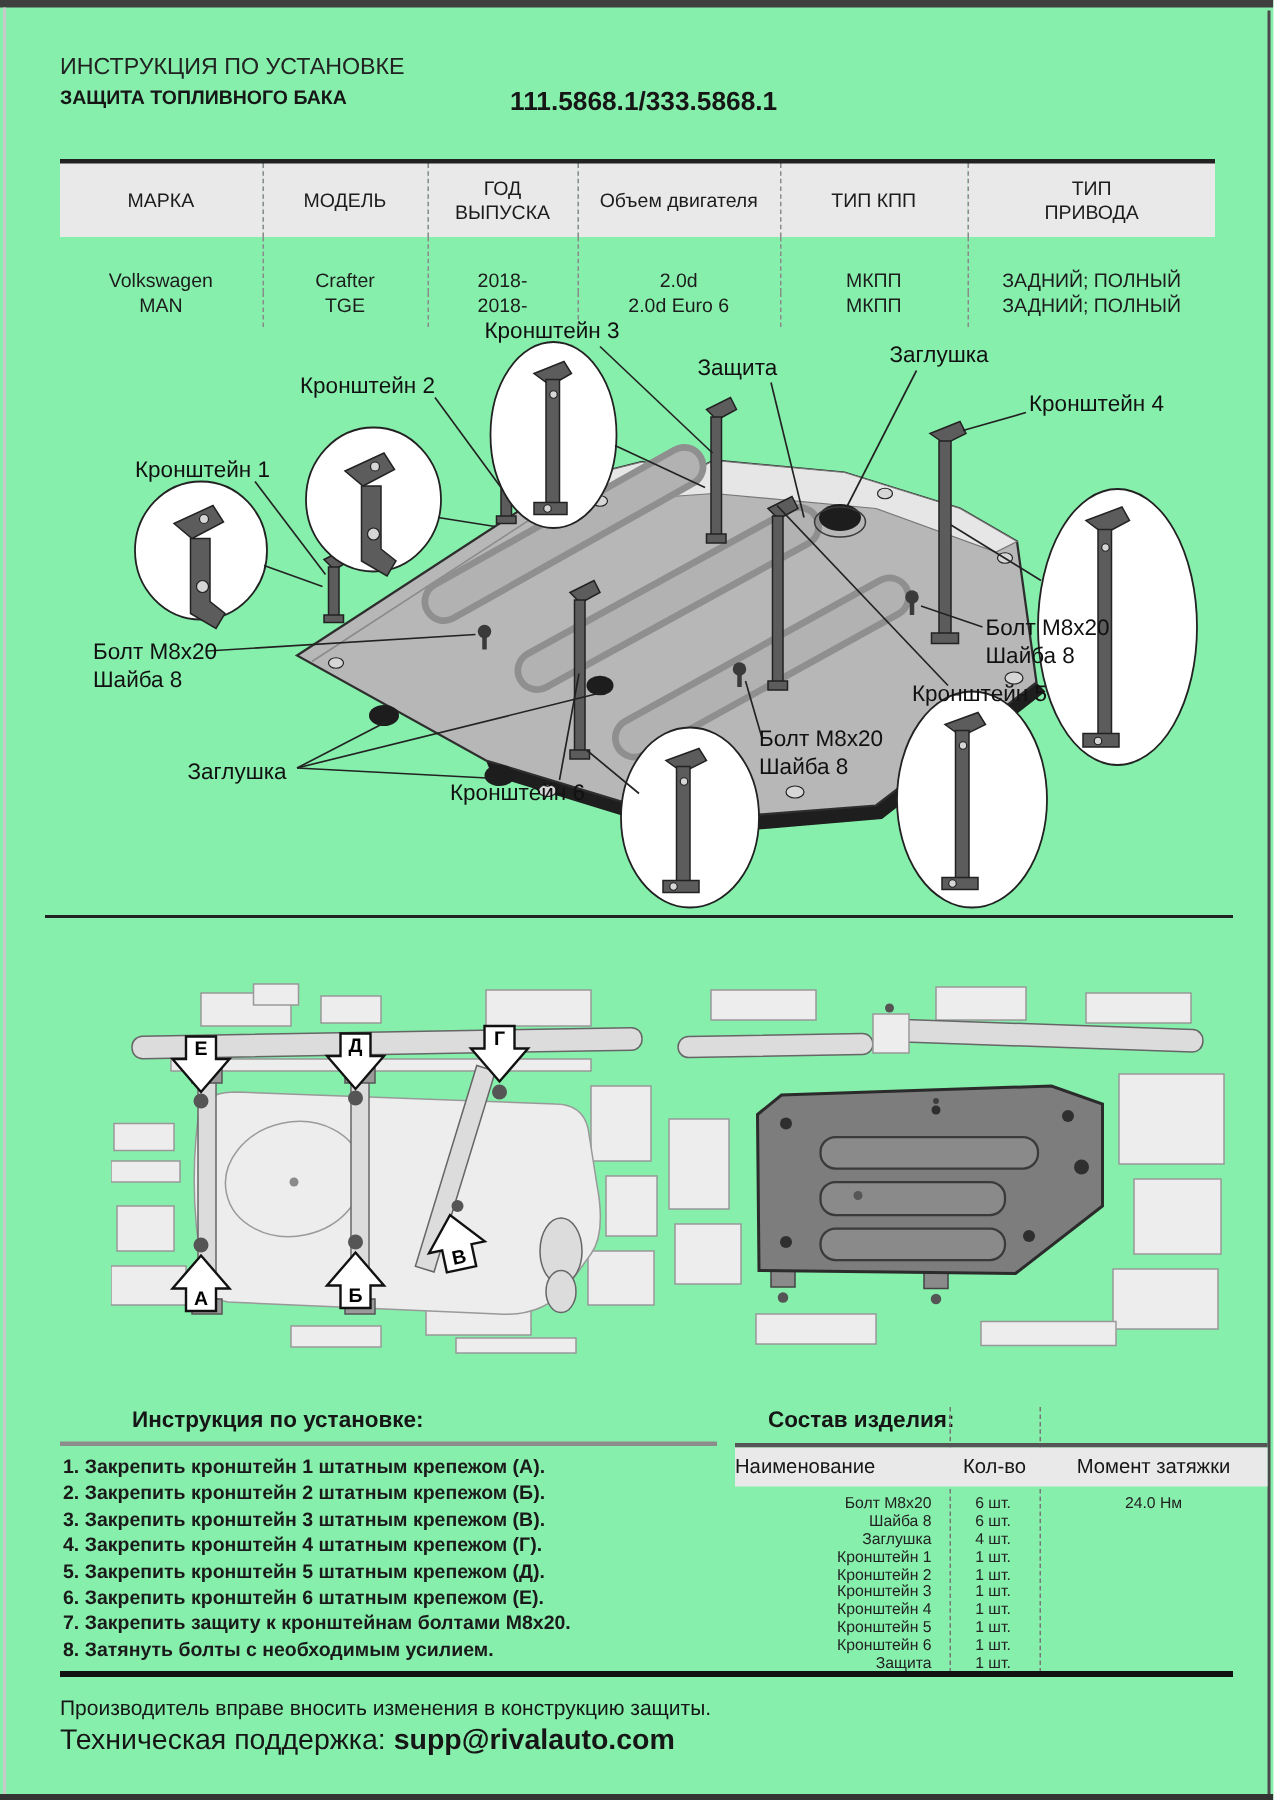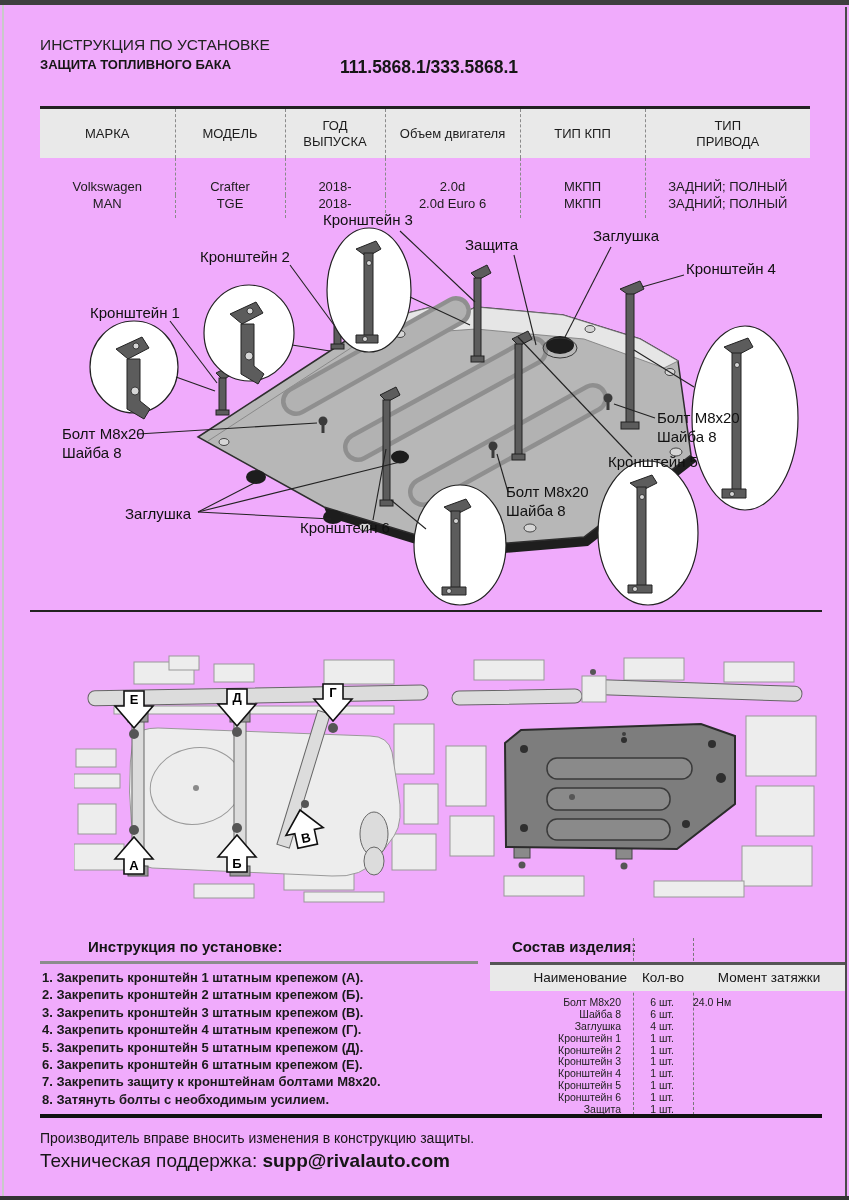--- a/index.html
+++ b/index.html
@@ -1,17 +1,17 @@
 <!DOCTYPE html>
 <html><head>
 <meta charset="utf-8">
 <style>
   html,body{margin:0;padding:0;background:#fff;}
   .page{
-    position:relative;width:849px;height:1200px;background:#f0abfc;
+    position:relative;width:849px;height:1200px;background:#86efac;
     font-family:"Liberation Sans",sans-serif;color:#161616;overflow:hidden;
   }
   
   .edge-top{position:absolute;left:0;top:0;width:849px;height:5px;background:#3f3f3f;}
   .edge-bottom{position:absolute;left:0;top:1196px;width:849px;height:4px;background:#333;}
   .edge-left{position:absolute;left:2px;top:5px;width:2px;height:1191px;background:#c9c9c9;}
   .edge-right{position:absolute;left:845px;top:7px;width:2px;height:1189px;background:#4a4a4a;}
 
   .doc-type{position:absolute;left:40px;top:36px;font-size:15.5px;color:#222;}
   .prod-title{position:absolute;left:40px;top:57px;font-size:13px;font-weight:bold;}
@@ -40,30 +40,30 @@
   .bottom{position:absolute;left:0;top:938px;width:849px;height:178px;}
   .inst-title{position:absolute;left:40px;top:0;font-size:15px;font-weight:bold;margin-left:48px;}
   .inst-rule{position:absolute;left:40px;top:23px;width:438px;height:3px;background:#8c8c8c;}
   .inst-steps{position:absolute;left:42px;top:31px;width:440px;}
   .step{font-size:13px;line-height:17.4px;color:#1a1a1a;font-weight:bold;}
 
   .parts{position:absolute;left:490px;top:0;width:355px;height:178px;}
   .parts-title{position:absolute;left:22px;top:0;font-size:15px;font-weight:bold;}
   .parts-bar{position:absolute;left:0;top:24px;width:355px;height:3px;background:#555;}
   .parts-head{position:absolute;left:0;top:27px;width:355px;height:26px;background:#e9e9e9;}
-  .ph-name{position:absolute;left:0;top:0;width:137px;height:26px;line-height:26px;text-align:right;font-size:13.5px;}
+  .ph-name{position:absolute;left:0;top:0;width:137px;height:26px;line-height:26px;text-align:left;font-size:13.5px;}
   .ph-qty{position:absolute;left:143px;top:0;width:60px;height:26px;line-height:26px;text-align:center;font-size:13.5px;}
   .ph-torque{position:absolute;left:203px;top:0;width:152px;height:26px;line-height:26px;text-align:center;font-size:13.5px;}
   .dash-v1{position:absolute;left:143px;top:0;width:0;height:177px;border-left:1px dashed #777;}
   .dash-v2{position:absolute;left:203px;top:0;width:0;height:177px;border-left:1px dashed #777;}
   .parts-body{position:absolute;left:0;top:59px;width:355px;}
   .prow{height:11.9px;line-height:11.9px;font-size:10.5px;color:#222;}
   .pc-name{display:inline-block;width:131px;text-align:right;padding-right:6px;vertical-align:top;}
   .pc-qty{display:inline-block;width:60px;margin-left:5px;text-align:center;vertical-align:top;}
-  .torque-val{position:absolute;left:203px;top:59px;width:152px;font-size:10.5px;line-height:11.9px;color:#222;}
+  .torque-val{position:absolute;left:203px;top:59px;width:152px;text-align:center;font-size:10.5px;line-height:11.9px;color:#222;}
 
   .bottom-rule{position:absolute;left:40px;top:1114px;width:782px;height:4px;background:#111;}
   .footer-1{position:absolute;left:40px;top:1130px;font-size:14px;text-align:center;}
   .footer-2{position:absolute;left:40px;top:1150px;font-size:19px;}
   .footer-2 b{font-weight:bold;}
 
   
   svg text.lbl{font-family:"Liberation Sans",sans-serif;font-size:15px;fill:#111;}
   svg .ldr{stroke:#222;stroke-width:1.1;fill:none;}
   svg .callout{fill:#ffffff;stroke:#222;stroke-width:1.2;}

